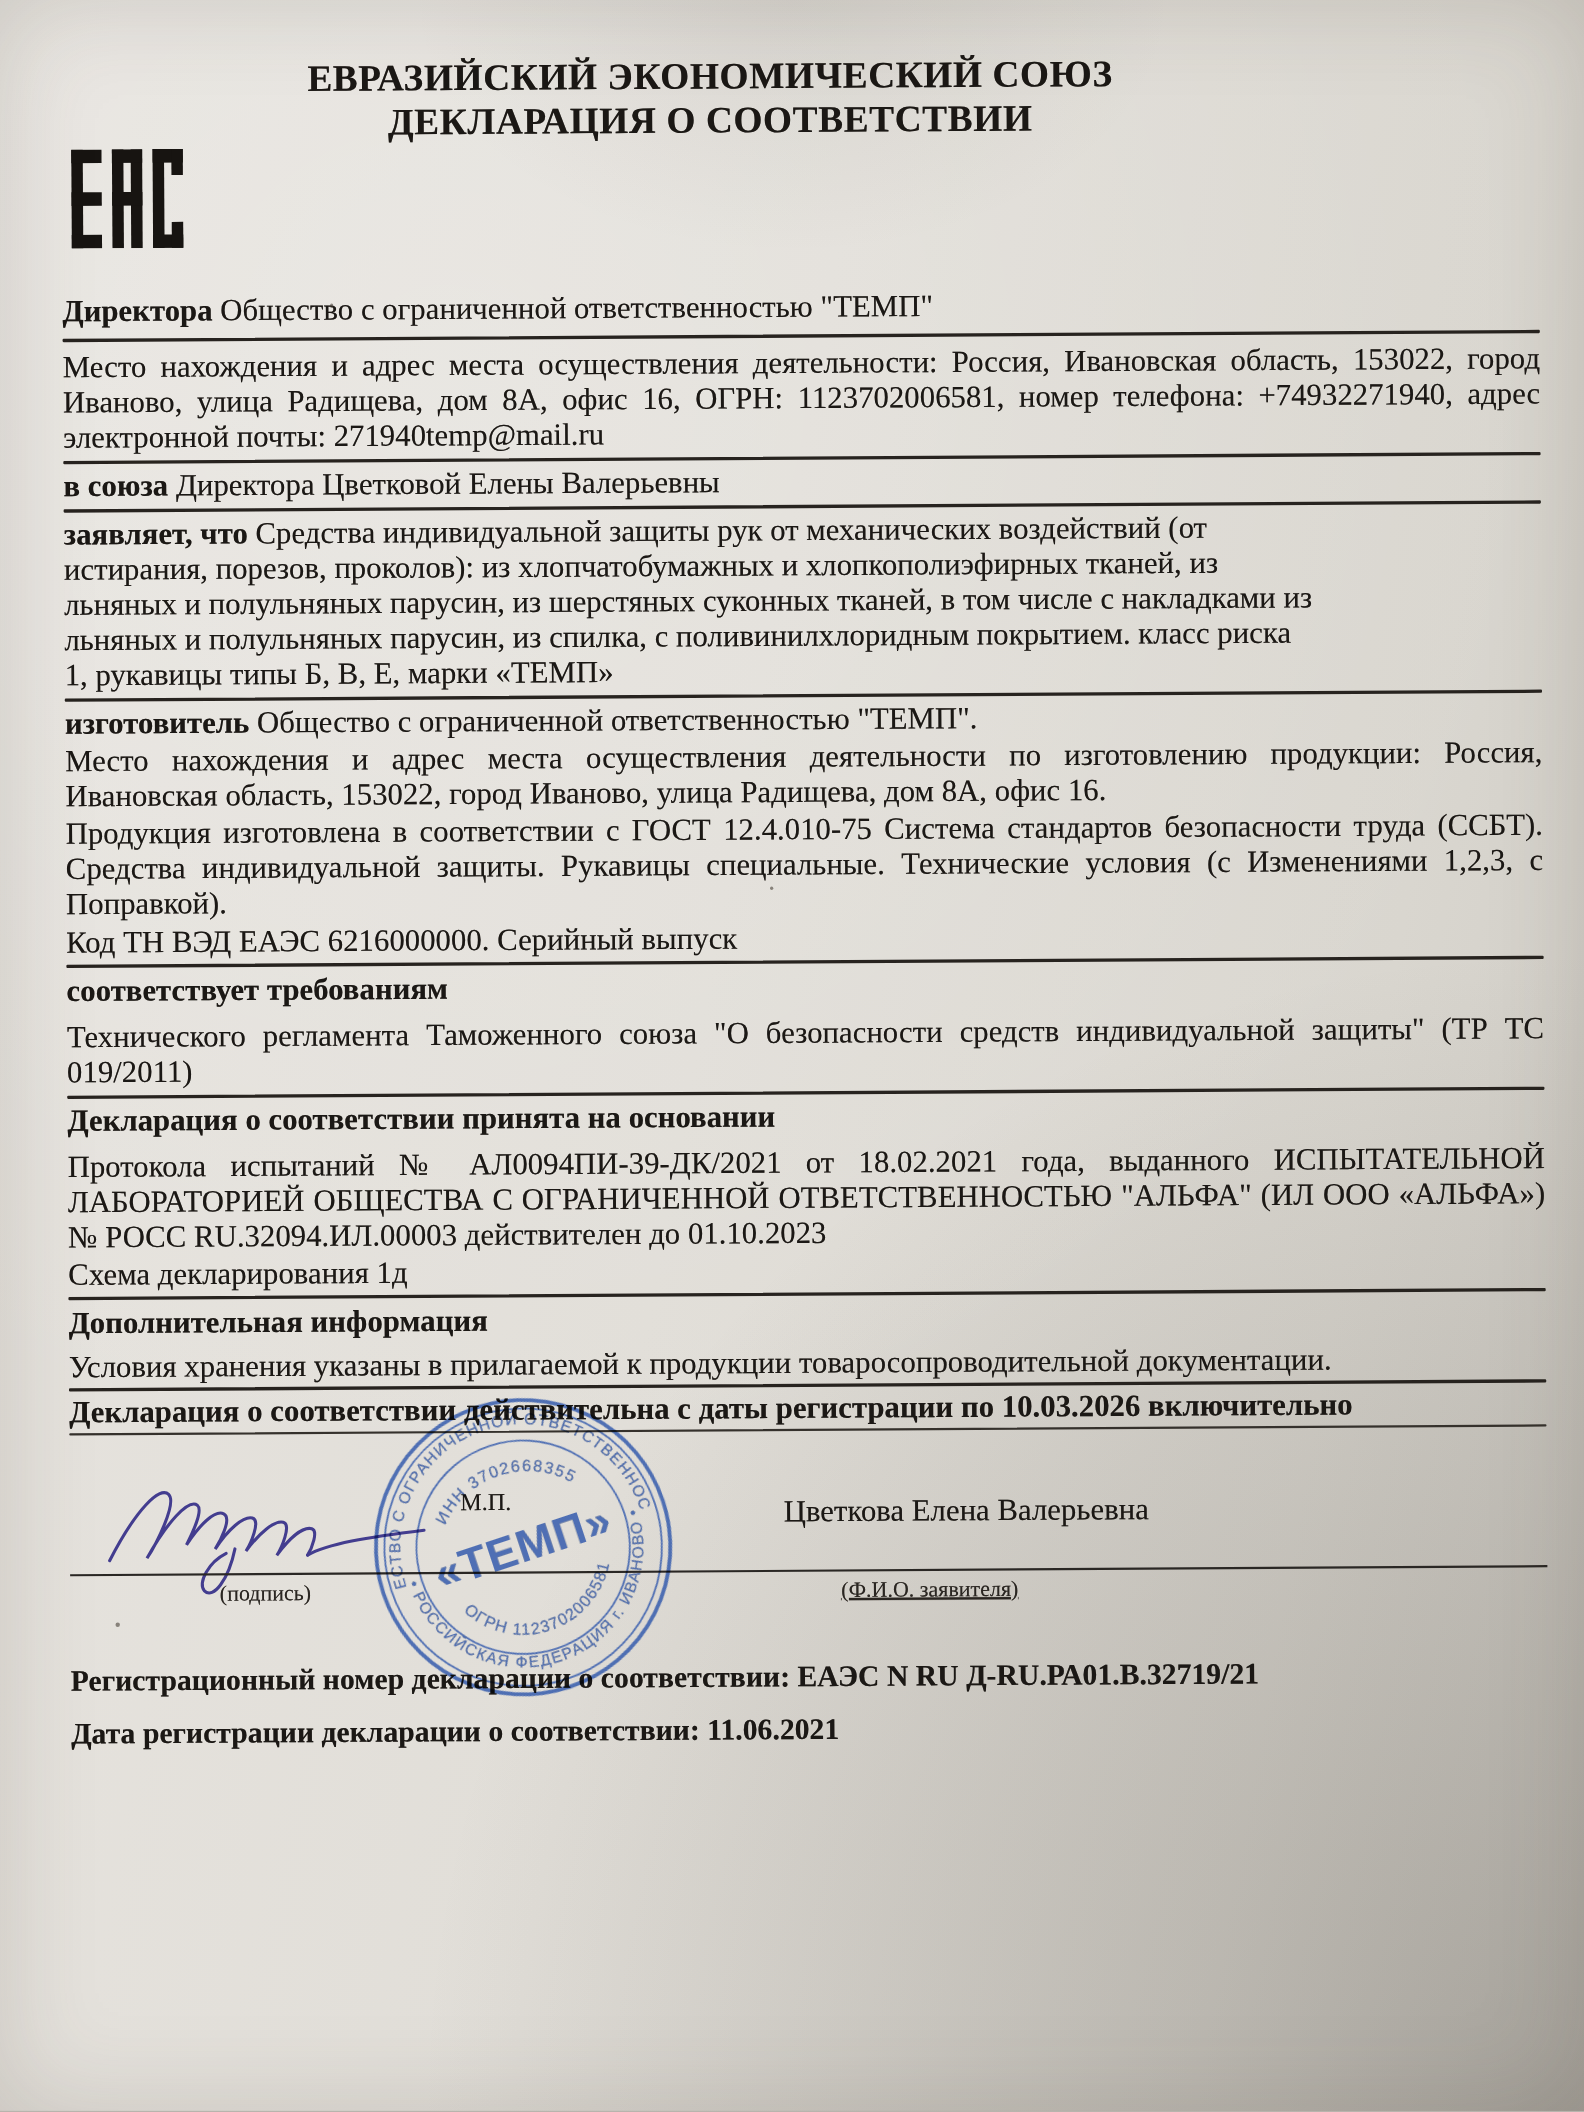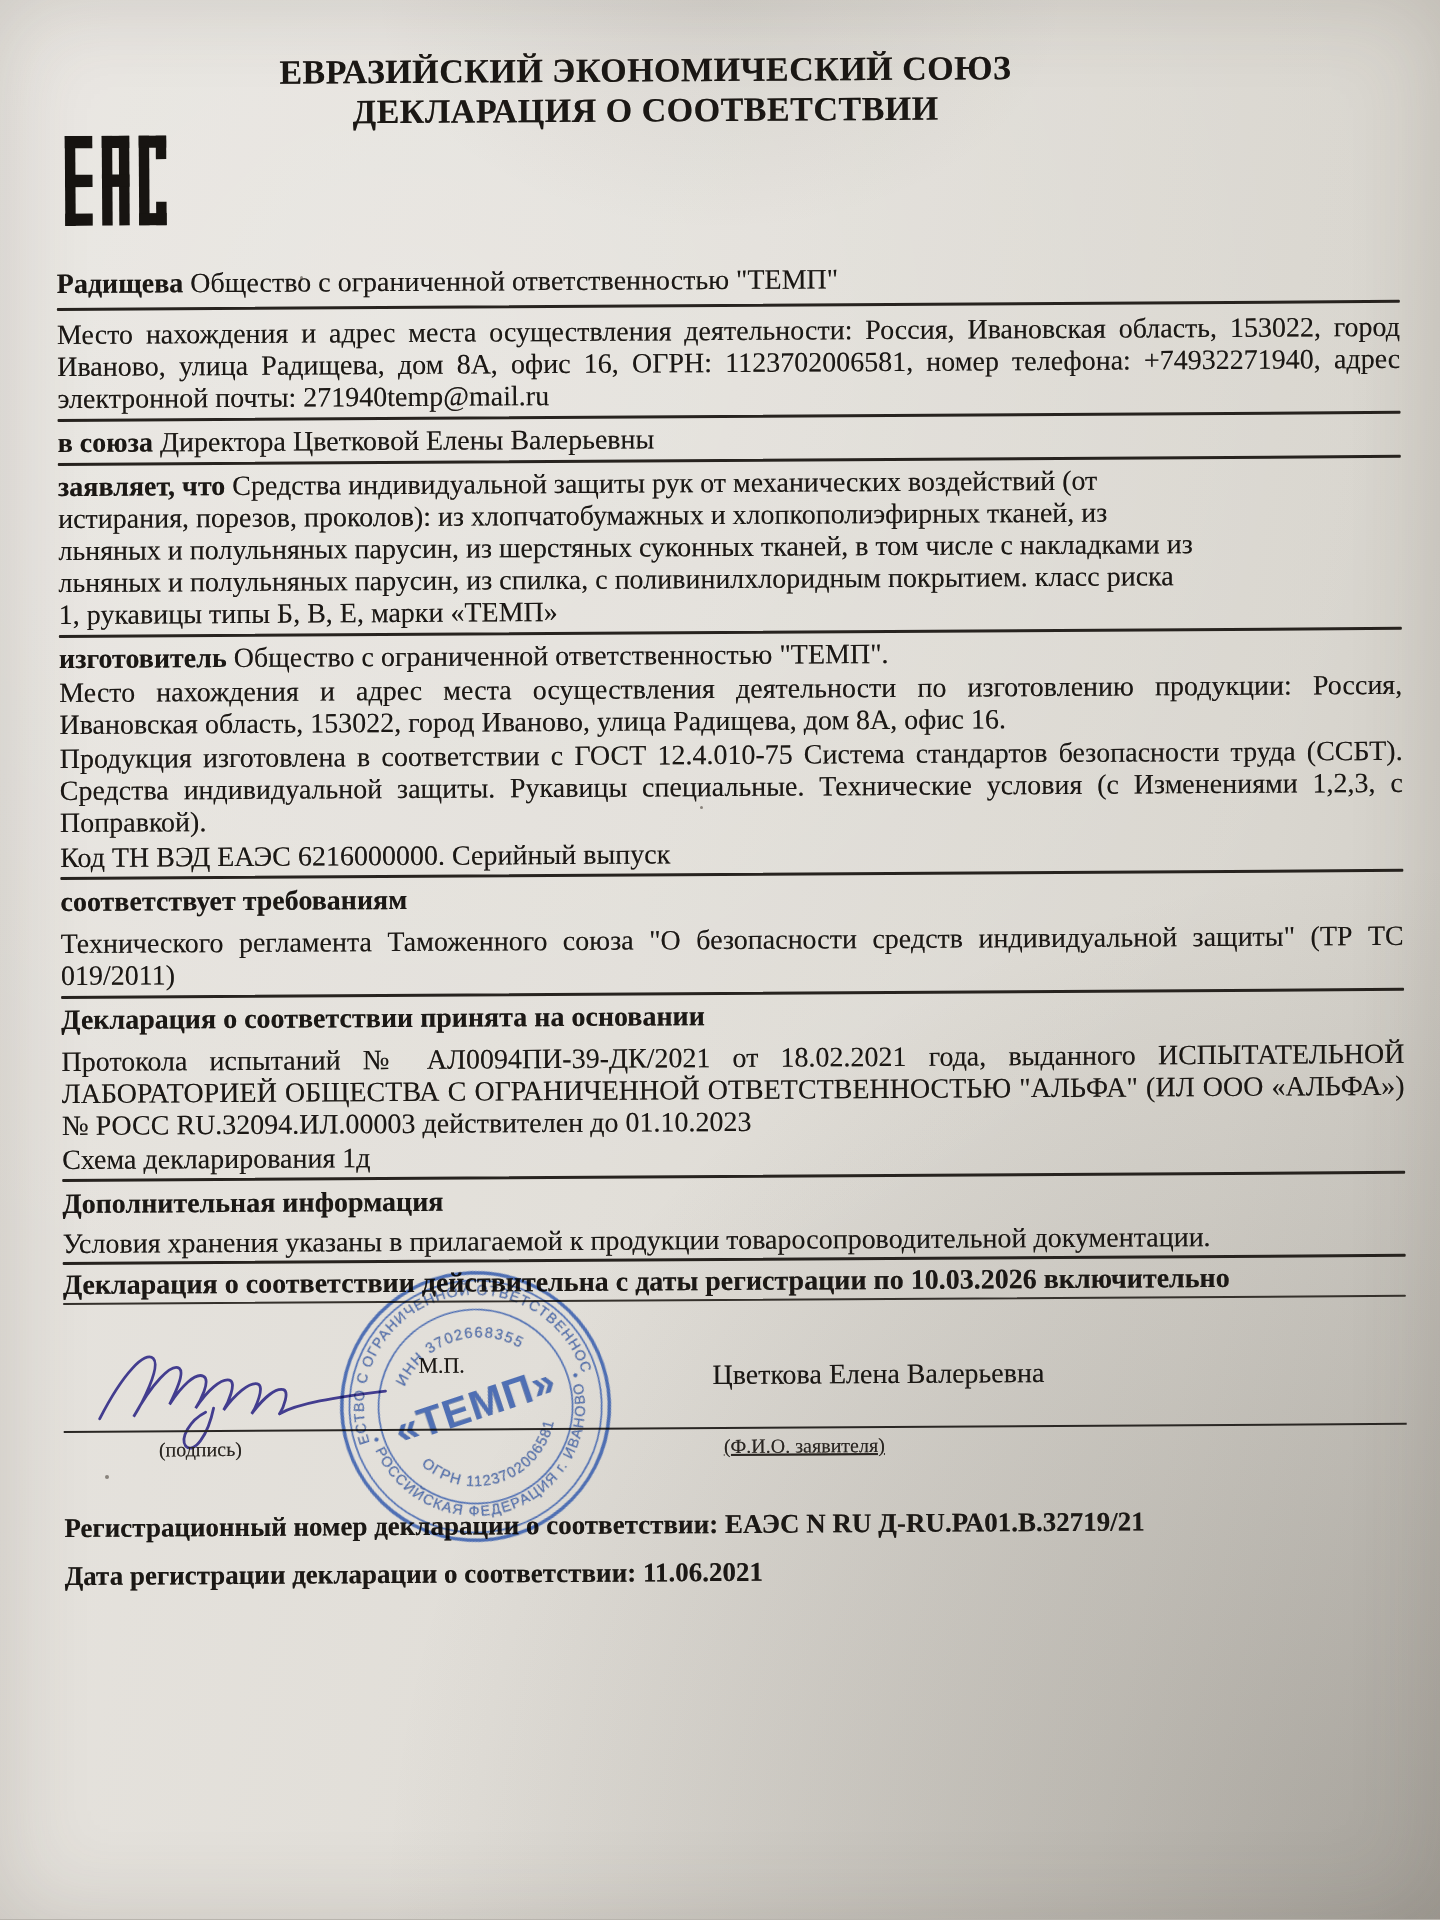--- a/index.html
+++ b/index.html
@@ -35,21 +35,21 @@
   .jst{text-align:justify;}
   .rule{height:3px;background:#27231f;border-radius:1px;}
   .rule.thin{height:2px;background:#35312c;}
   .m8{margin-top:8px;} .m5{margin-top:5px;} .m4{margin-top:4px;} .m3{margin-top:3px;}
   .m2{margin-top:2px;} .m6{margin-top:6px;} .m10{margin-top:10px;} .m42{margin-top:42px;}
   .declares-para{max-width:1135px;}
   .sig-block{position:relative;height:155px;margin-top:28px;}
   .sig-line{position:absolute;left:0;right:0;top:98px;height:2px;background:#2a2724;}
   .signature-svg{position:absolute;left:30px;top:-2px;}
   .mp{position:absolute;left:355px;top:22px;font-size:22px;}
-  .cap{position:absolute;top:106px;font-size:20px;color:#2a2622;}
+  .cap{position:absolute;top:106px;font-size:20px;color:#2a2622;margin-left:41px;}
   .cap-sign{left:95px;}
   .cap-fio{left:660px;text-decoration:underline;}
   .fio{position:absolute;left:575px;top:30px;width:480px;text-align:center;font-size:28px;}
   .reg-row{margin-top:24px;font-size:27px;font-weight:bold;line-height:32px;}
   .date-row{margin-top:16px;font-size:27px;font-weight:bold;line-height:32px;}
   .stamp{
     position:absolute;left:324px;top:1262px;width:286px;height:286px;
     transform:rotate(-18deg);
     opacity:0.88;mix-blend-mode:multiply;
     filter:blur(0.35px);
@@ -83,21 +83,21 @@
         <rect x="39" y="0" width="29" height="13"></rect>
           <rect x="39" y="41" width="29" height="13"></rect>
         <rect x="78" y="0" width="11" height="95"></rect>
           <rect x="78" y="0" width="29" height="13"></rect>
         <rect x="78" y="82" width="29" height="13"></rect>
           <rect x="96" y="0" width="11" height="25"></rect>
         <rect x="96" y="70" width="11" height="25"></rect>
       </g>
     </svg>
 
-    <p class="row m42"><b>Радищева</b> <span>Общество с ограниченной ответственностью "ТЕМП"</span></p>
+    <p class="row m42"><b>Директора</b> <span>Общество с ограниченной ответственностью "ТЕМП"</span></p>
     <div class="rule m8"></div>
 
     <p class="para jst m8">Место нахождения и адрес места осуществления деятельности: Россия, Ивановская область, 153022, город Иваново, улица Радищева, дом 8А, офис 16, ОГРН: 1123702006581, номер телефона: +74932271940, адрес электронной почты: 271940temp@mail.ru</p>
     <div class="rule m4"></div>
 
     <p class="row m5"><b>в союза</b> <span>Директора Цветковой Елены Валерьевны</span></p>
     <div class="rule m4"></div>
 
     <p class="declares-para m5"><b>заявляет, что</b> <span>Средства индивидуальной защиты рук от механических воздействий (от истирания, порезов, проколов): из хлопчатобумажных и хлопкополиэфирных тканей, из льняных и полульняных парусин, из шерстяных суконных тканей, в том числе с накладками из льняных и полульняных парусин, из спилка, с поливинилхлоридным покрытием. класс риска 1, рукавицы типы Б, В, Е, марки «ТЕМП»</span></p>
     <div class="rule m4"></div>

